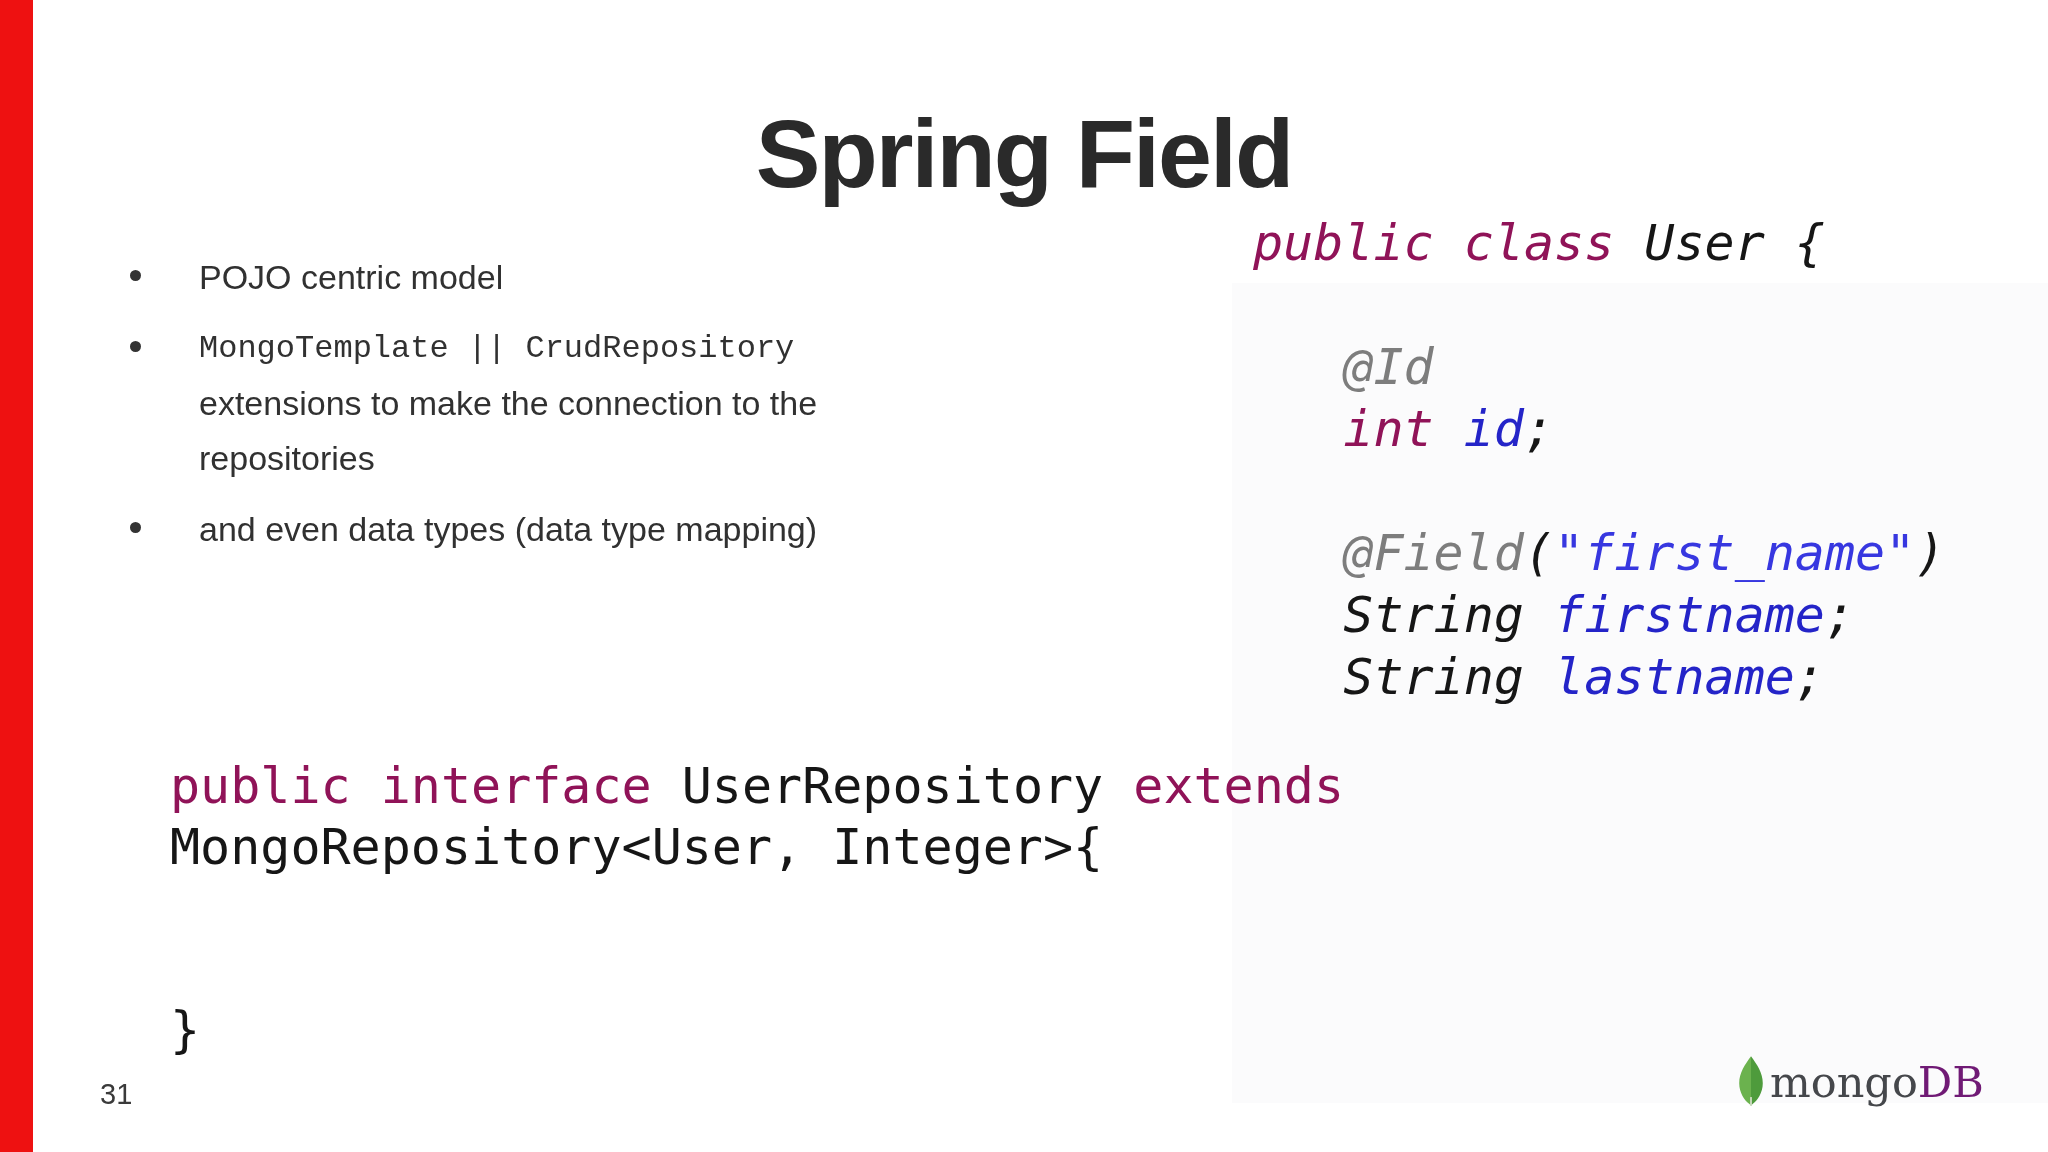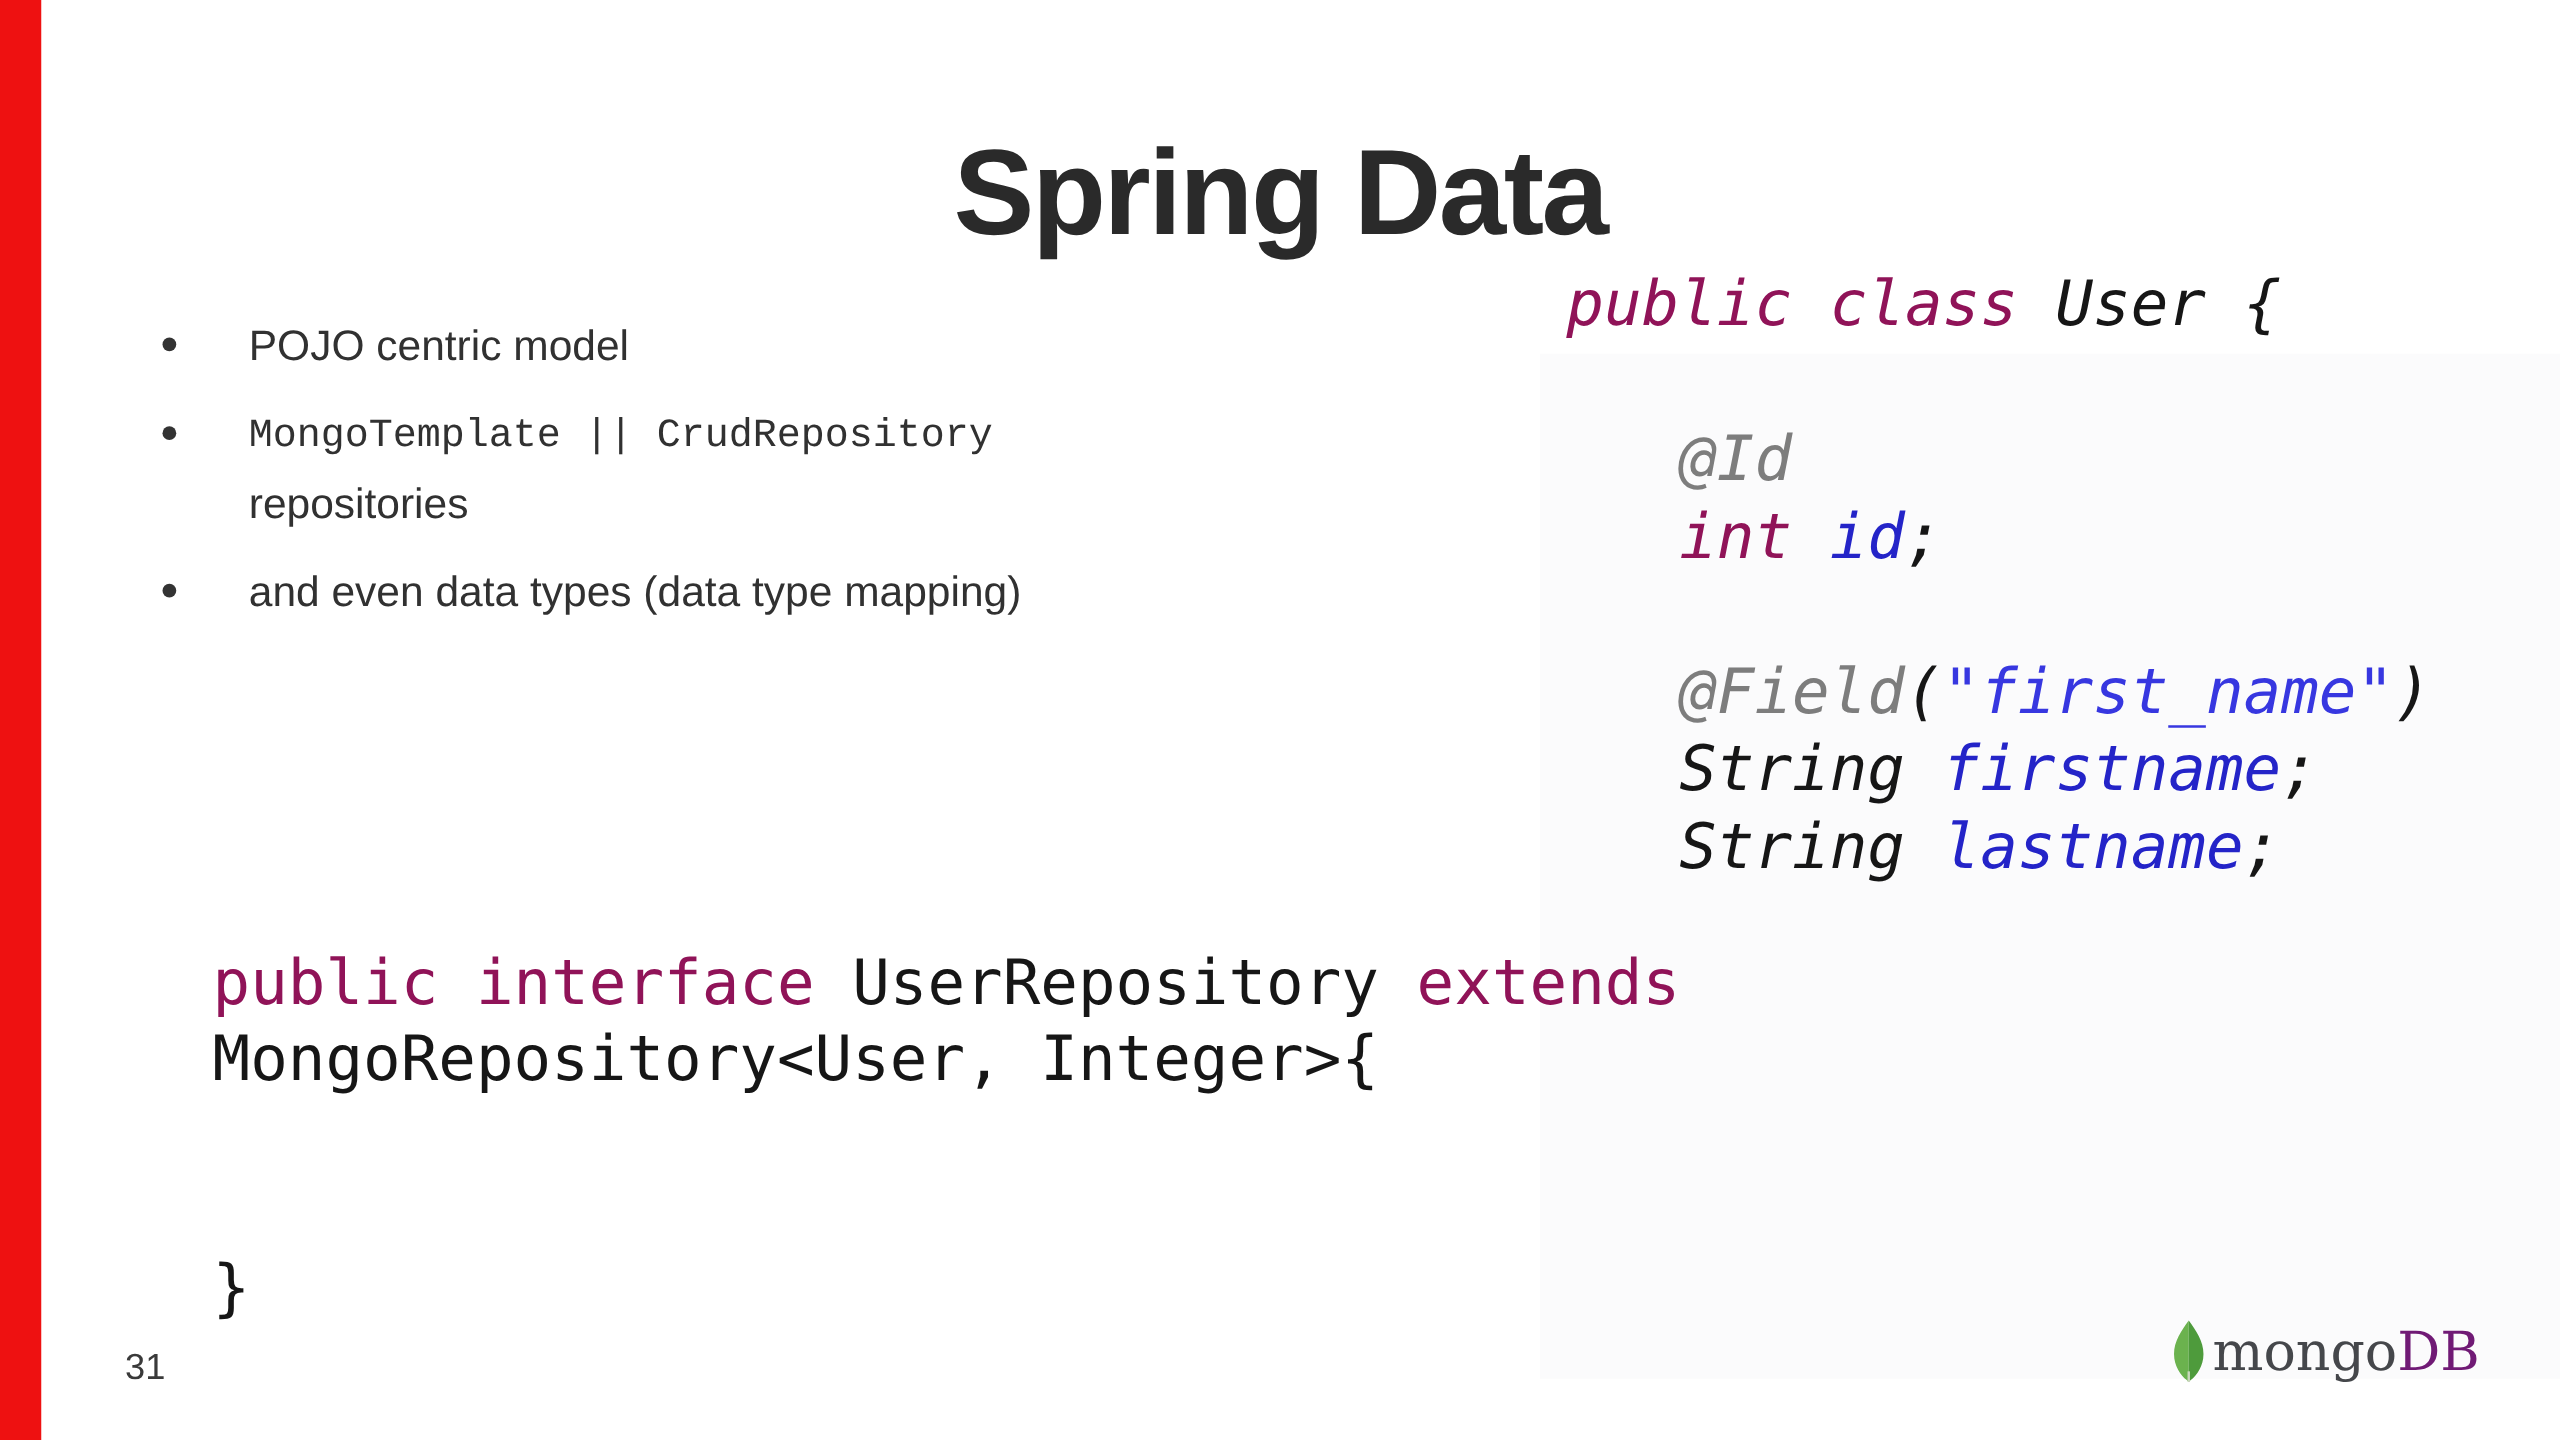--- a/index.html
+++ b/index.html
@@ -54,33 +54,34 @@
     font-size:43px;line-height:43px;margin-left:4px;padding-bottom:2px;
     white-space:nowrap;
   }
 </style>
 </head>
 <body>
 
 <div class="accent-bar" style="background: rgb(238, 17, 17);"></div>
 <div class="right-tint"></div>
 
-<h1 class="slide-title">Spring Data</h1>
+<h1 class="slide-title">Spring Field</h1>
 
 <div class="bullet-list">
     <div class="bullet-row">
       <span class="dot"></span>
       <div class="blines">
         <div class="bline sans">POJO centric model</div>
       </div>
     </div>
     <div class="bullet-row">
       <span class="dot"></span>
       <div class="blines">
         <div class="bline mono">MongoTemplate || CrudRepository</div>
+        <div class="bline sans">extensions to make the connection to the</div>
         <div class="bline sans">repositories</div>
       </div>
     </div>
     <div class="bullet-row">
       <span class="dot"></span>
       <div class="blines">
         <div class="bline sans">and even data types (data type mapping)</div>
       </div>
     </div>
   </div>

